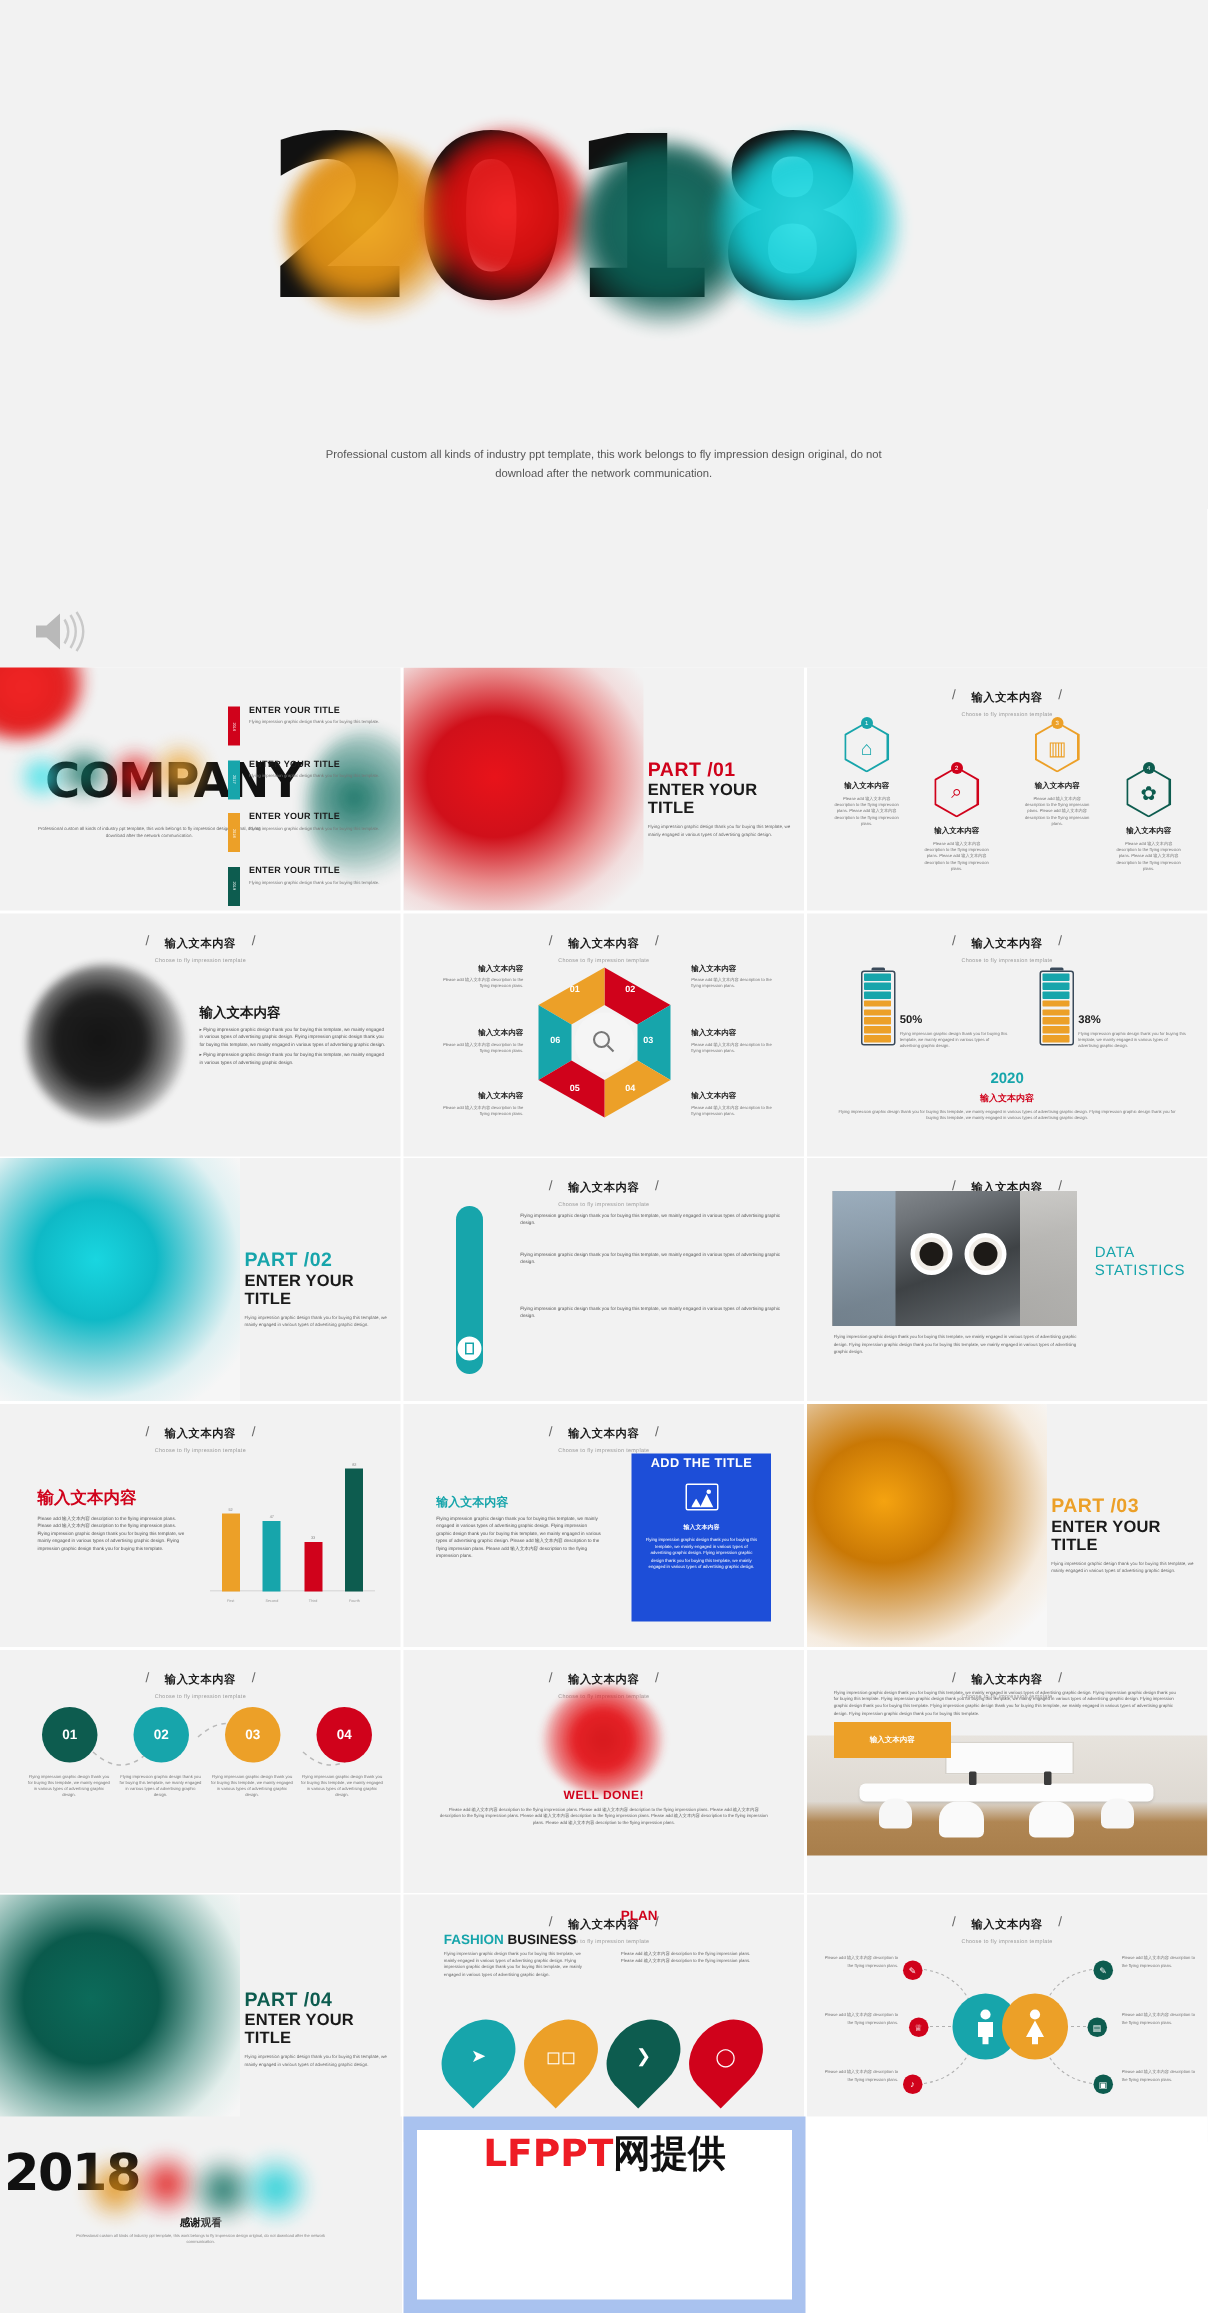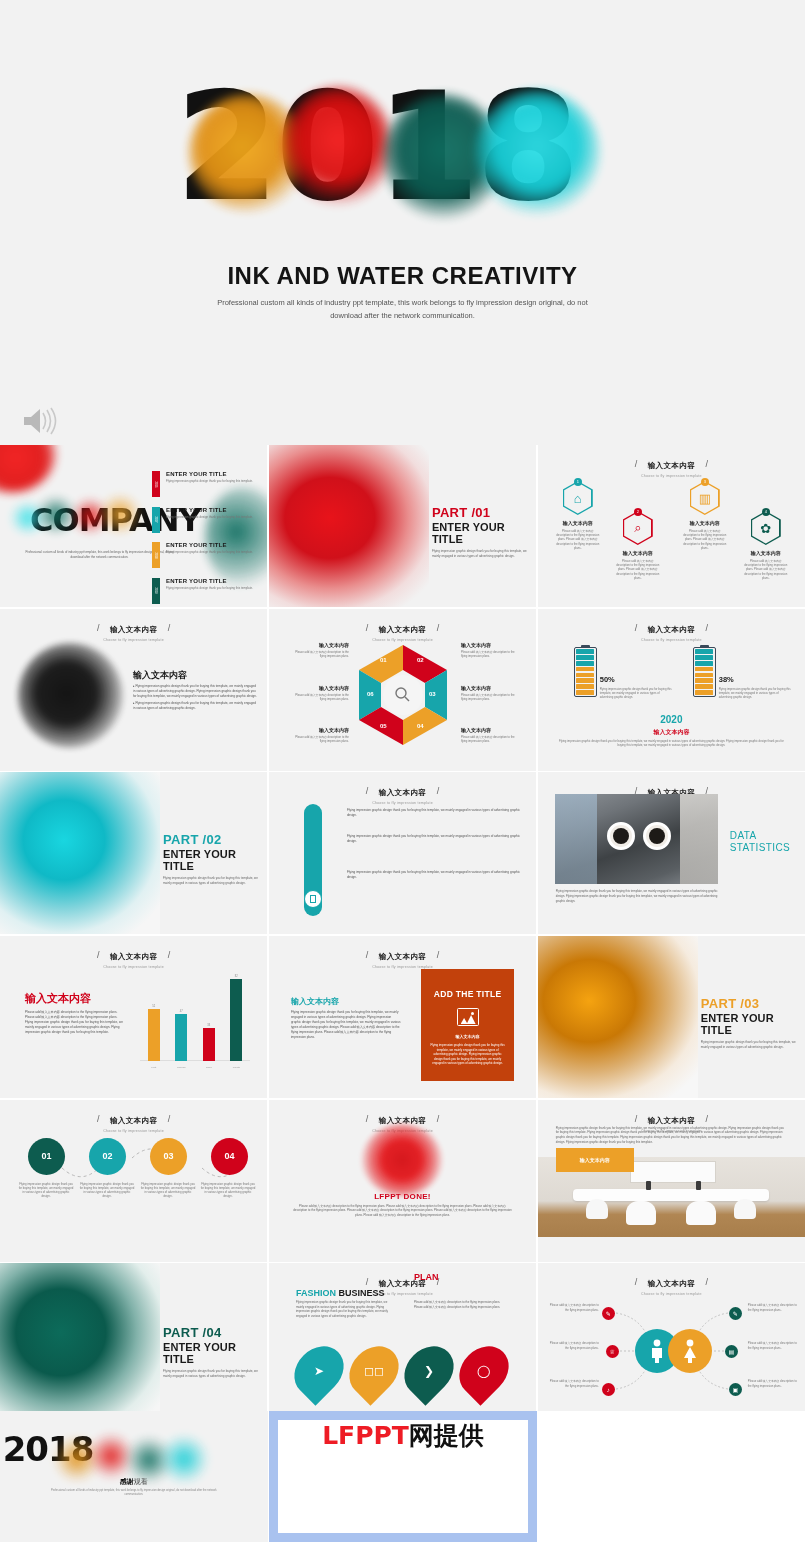--- a/index.html
+++ b/index.html
@@ -103,22 +103,22 @@
   .chart{ position:absolute; left:140px; top:35px; width:110px; height:100px; }
   .bars{ position:absolute; left:0; bottom:10px; width:110px; height:88px;
          display:flex; align-items:flex-end; justify-content:space-around; }
   .barcol{ width:22px; text-align:center; position:relative; }
   .bar{ width:12px; margin:0 auto; }
   .barval{ font-size:2.6px; color:#888; margin-bottom:1px; }
   .barcat{ position:absolute; bottom:-8px; left:0; right:0; font-size:2.5px; color:#999;}
   .axis{ position:absolute; left:0; right:0; bottom:10px; height:1px; background:#ddd;}
 
   
-  .at-card{ position:absolute; right:22px; top:33px; width:93px; height:112px; background:#c2410c;
-            color:#fff; text-align:center; padding-top:20px;}
+  .at-card{ position:absolute; right:22px; top:33px; width:93px; height:112px; background:#1d4ed8;
+            color:#fff; text-align:center; padding-top:1px;}
   .at-card h3{ font-size:8.5px; font-weight:bold; letter-spacing:.3px;}
   .at-ico{ width:22px; height:18px; border:1.2px solid #fff; border-radius:1.5px; margin:9px auto 0;
            position:relative; }
   .at-card h5{ font-size:4px; margin-top:8px; font-weight:bold;}
   .at-card p{ font-size:2.9px; line-height:4.6px; margin:4px 9px 0; }
   .at-left-t{ position:absolute; left:22px; top:60px; font-size:8px; font-weight:bold; color:#17a5ab;
               font-family:"DejaVu Sans", sans-serif;}
   .at-left-p{ position:absolute; left:22px; top:74px; width:110px; font-size:3.1px; line-height:5px; color:#555;}
 
   
@@ -177,21 +177,20 @@
 <body>
 
 <div class="hero">
   <div class="hero-ink">
     <div class="ink-digit" style="left:0;top:0;">2018</div>
     <div class="smoke" style="left:14px;top:22px;width:118px;height:118px;background:radial-gradient(circle at 45% 45%,#f0a81b 0%,#e08f14 45%,rgba(224,143,20,.15) 72%,transparent 80%);"></div>
     <div class="smoke" style="left:108px;top:14px;width:110px;height:120px;background:radial-gradient(circle at 50% 45%,#f21a1a 0%,#d70e0e 45%,rgba(215,14,14,.15) 72%,transparent 80%);"></div>
     <div class="smoke" style="left:208px;top:22px;width:120px;height:125px;background:radial-gradient(circle at 50% 45%,#0f6f61 0%,#0b5a50 48%,rgba(11,90,80,.15) 74%,transparent 82%);"></div>
     <div class="smoke" style="left:300px;top:18px;width:125px;height:125px;background:radial-gradient(circle at 50% 45%,#2fe0e8 0%,#16cdd6 45%,rgba(22,205,214,.15) 72%,transparent 80%);"></div>
   </div>
-  <div class="hero-title">INK AND WATER CREATIVITY</div>
   <div class="hero-sub">Professional custom all kinds of industry ppt template, this work belongs to fly impression design original, do not download after the network communication.</div>
   <div class="speaker">
     <svg width="40" height="32" viewBox="0 0 40 32">
       <path d="M4 12 h7 l9 -8 v24 l-9 -8 h-7 z" fill="#b9b9b9"></path>
       <path d="M23 8 q5 8 0 16 M27 5 q7 11 0 22 M31 3 q9 13 0 26" stroke="#c9c9c9" stroke-width="1.6" fill="none"></path>
     </svg>
   </div>
 </div>
 
 <div class="grid">
@@ -559,21 +558,21 @@
     </div>
 
     <div class="slide">
       <div class="sl-head">
         <span class="sl">/</span>
         <span class="t">输入文本内容</span>
         <span class="sl">/</span>
         <span class="s">Choose to fly impression template</span>
       </div>
       <div class="smoke" style="left:92px;top:24px;width:82px;height:72px;filter:blur(2.5px);background:radial-gradient(circle at 50% 50%,#d40d12 0%,#e4161b 35%,rgba(228,22,27,.55) 58%,rgba(240,140,140,.2) 74%,transparent 86%);"></div>
-      <div class="wd-title">LFPPT DONE!</div>
+      <div class="wd-title">WELL DONE!</div>
       <div class="wd-p">Please add 输入文本内容 description to the flying impression plans. Please add 输入文本内容 description to the flying impression plans. Please add 输入文本内容 description to the flying impression plans. Please add 输入文本内容 description to the flying impression plans. Please add 输入文本内容 description to the flying impression plans. Please add 输入文本内容 description to the flying impression plans.</div>
     </div>
 
     <div class="slide">
       <div class="sl-head">
         <span class="sl">/</span>
         <span class="t">输入文本内容</span>
         <span class="sl">/</span>
         <span class="s">Choose to fly impression template</span>
       </div>
@@ -675,21 +674,21 @@
 
 <div class="ty">
   <div style="position:absolute;left:48px;top:18px;width:172px;height:60px;">
     <div class="ty-ink" style="position:absolute;left:0;top:0;">2018</div>
     <div class="smoke" style="left:6px;top:8px;width:46px;height:44px;background:radial-gradient(circle,#e08f14 0%,rgba(224,143,20,.2) 58%,transparent 76%);"></div>
     <div class="smoke" style="left:42px;top:4px;width:42px;height:46px;background:radial-gradient(circle,#e01414 0%,rgba(224,20,20,.2) 58%,transparent 76%);"></div>
     <div class="smoke" style="left:78px;top:8px;width:46px;height:46px;background:radial-gradient(circle,#0f6f61 0%,rgba(15,111,97,.2) 58%,transparent 76%);"></div>
     <div class="smoke" style="left:112px;top:6px;width:48px;height:48px;background:radial-gradient(circle,#16cdd6 0%,rgba(22,205,214,.2) 58%,transparent 76%);"></div>
   </div>
   <div class="ty-thanks">
-    <span>感谢</span><span style="font-weight:normal;color:#444">观看</span>
+    <span>感谢</span><span style="font-weight:bold;color:#444">观看</span>
   </div>
   <div class="ty-p">Professional custom all kinds of industry ppt template, this work belongs to fly impression design original, do not download after the network communication.</div>
 </div>
 
 <div class="right-fill"></div>
 
 <div class="wm-outer">
   <div class="wm-inner">
     <div class="wm-l1">
       <span class="red">LFPPT</span><span class="blk">网提供</span>

